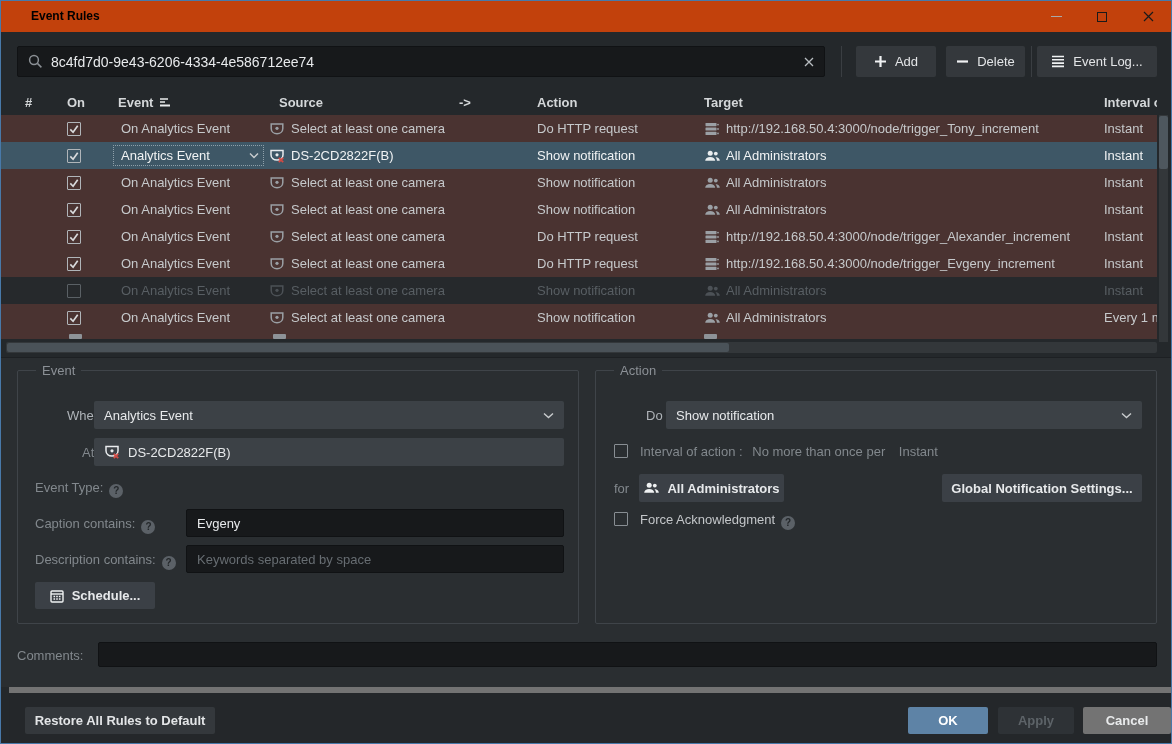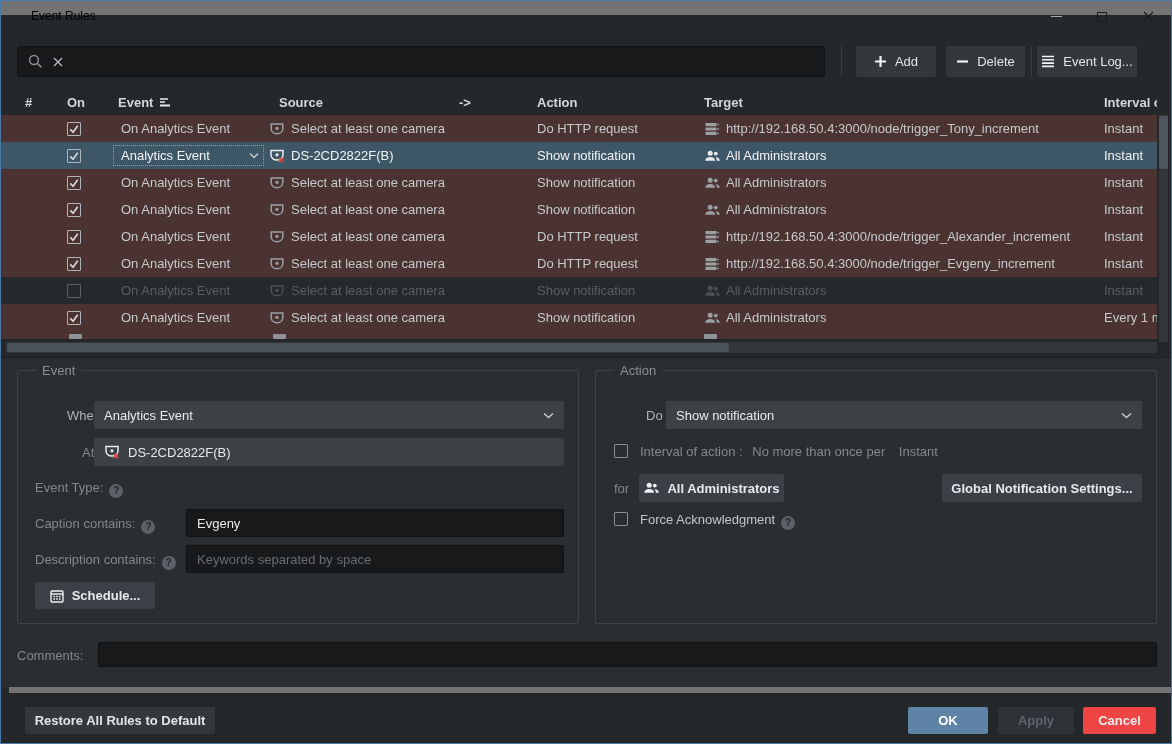--- a/index.html
+++ b/index.html
@@ -5,21 +5,21 @@
   * { margin:0; padding:0; box-sizing:border-box; }
   html,body { background:#111; }
   body { font-family:"Liberation Sans", sans-serif; }
 
   .window {
     position:relative; width:1172px; height:744px;
     background:#24282b; border:1px solid #4879a9; overflow:hidden;
   }
 
   
-  .titlebar { position:absolute; left:0; top:0; width:100%; height:14px; background:#737373; }
+  .titlebar { position:absolute; left:0; top:0; width:100%; height:31px; background:#c2410c;font-weight:bold; }
   .title { position:absolute; left:30px; top:8px; font-size:12px; color:#000; }
   .win-controls { position:absolute; right:0; top:0; height:31px; display:flex; }
   .wc { width:46px; height:31px; display:flex; align-items:center; justify-content:center; cursor:pointer; }
   .wc-min-glyph { width:11px; height:1px; background:#a9a9a9; display:block; }
   .wc-max-glyph { width:10px; height:10px; border:1px solid #1a1a1a; display:block; }
 
   
   .search-box {
     position:absolute; left:16px; top:45px; width:808px; height:31px;
     background:#17191b; border:1px solid #101214; border-radius:2px;
@@ -136,21 +136,21 @@
 
   
   .footerbar { position:absolute; left:8px; top:686px; width:100%; height:58px; background:#24272a; border-top:6px solid #737373; }
   .fbtn {
     position:absolute; top:14px; height:27px; border:none; border-radius:2px;
     font-size:13px; font-weight:bold; font-family:"Liberation Sans",sans-serif; cursor:pointer;
   }
   .fbtn.restore { left:16px; width:190px; background:#34383c; color:#e3e5e7; }
   .fbtn.ok      { left:899px; width:80px; background:#5e83a6; color:#fff; }
   .fbtn.apply   { left:989px; width:76px; background:#2e3236; color:#5d6368; }
-  .fbtn.cancel  { left:1074px; width:73px; background:#ef4444; color:#e9ebec; }
+  .fbtn.cancel  { left:1074px; width:88px; background:#737373; color:#e9ebec; }
 </style>
 </head>
 <body>
 
 <div class="window">
 
   <div class="titlebar">
     <span class="title">Event Rules</span>
     <div class="win-controls">
       <span class="wc">
@@ -165,20 +165,21 @@
           </svg>
       </span>
     </div>
   </div>
 
   <div class="search-box">
     <svg class="mag" width="15" height="15" viewBox="0 0 15 15">
       <circle cx="6" cy="6" r="4.4" fill="none" stroke="#8b9095" stroke-width="1.5"></circle>
       <path d="M9.4 9.4l4 4" stroke="#8b9095" stroke-width="1.5"></path>
     </svg>
+    <input class="search-input" type="text" value="8c4fd7d0-9e43-6206-4334-4e586712ee74" style="">
     <span class="search-clear">
       <svg width="10" height="10" viewBox="0 0 10 10">
           <path d="M1 1l8 8M9 1l-8 8" stroke="#b9bdc1" stroke-width="1.3"></path>
         </svg>
     </span>
   </div>
   <div class="tb-divider" style="left:840px"></div>
   <div class="tb-divider" style="left:1030px"></div>
 
   <button class="tb-btn" style="left:855px; width:80px">
@@ -186,21 +187,21 @@
         <path d="M6.5 1v11M1 6.5h11" stroke="#f0f2f3" stroke-width="2.2"></path>
       </svg>
     <span>Add</span>
   </button>
   <button class="tb-btn" style="left:945px; width:79px">
     <svg width="13" height="13" viewBox="0 0 13 13">
         <path d="M1 6.5h11" stroke="#f0f2f3" stroke-width="2.2"></path>
       </svg>
     <span>Delete</span>
   </button>
-  <button class="tb-btn" style="left:1036px; width:100px">
+  <button class="tb-btn" style="left:1036px; width:120px">
     <svg width="14" height="13" viewBox="0 0 14 13">
         <path d="M1 1.5h12M1 4.8h12M1 8.1h12M1 11.4h12" stroke="#f0f2f3" stroke-width="1.6"></path>
       </svg>
     <span>Event Log...</span>
   </button>
 
   <div class="thead">
     <div class="cell c-num">
         <span>#</span>
       </div>

